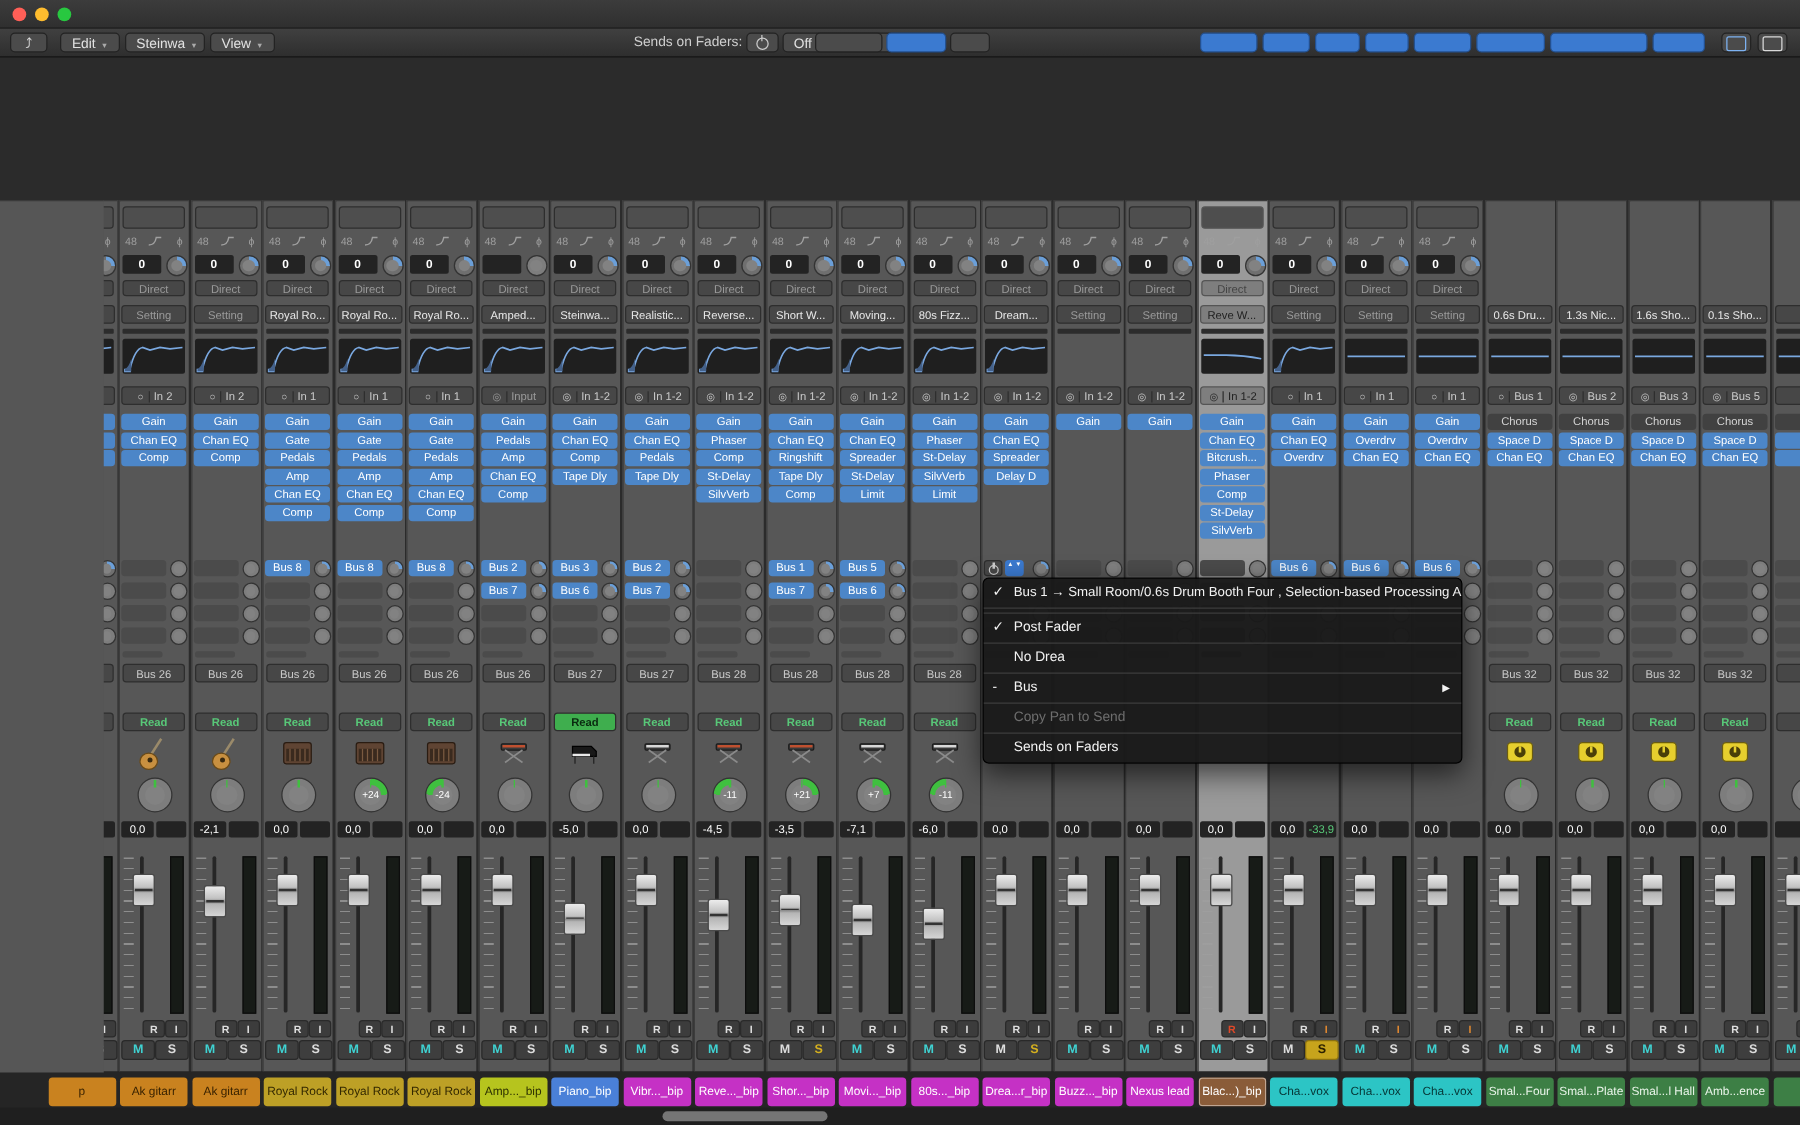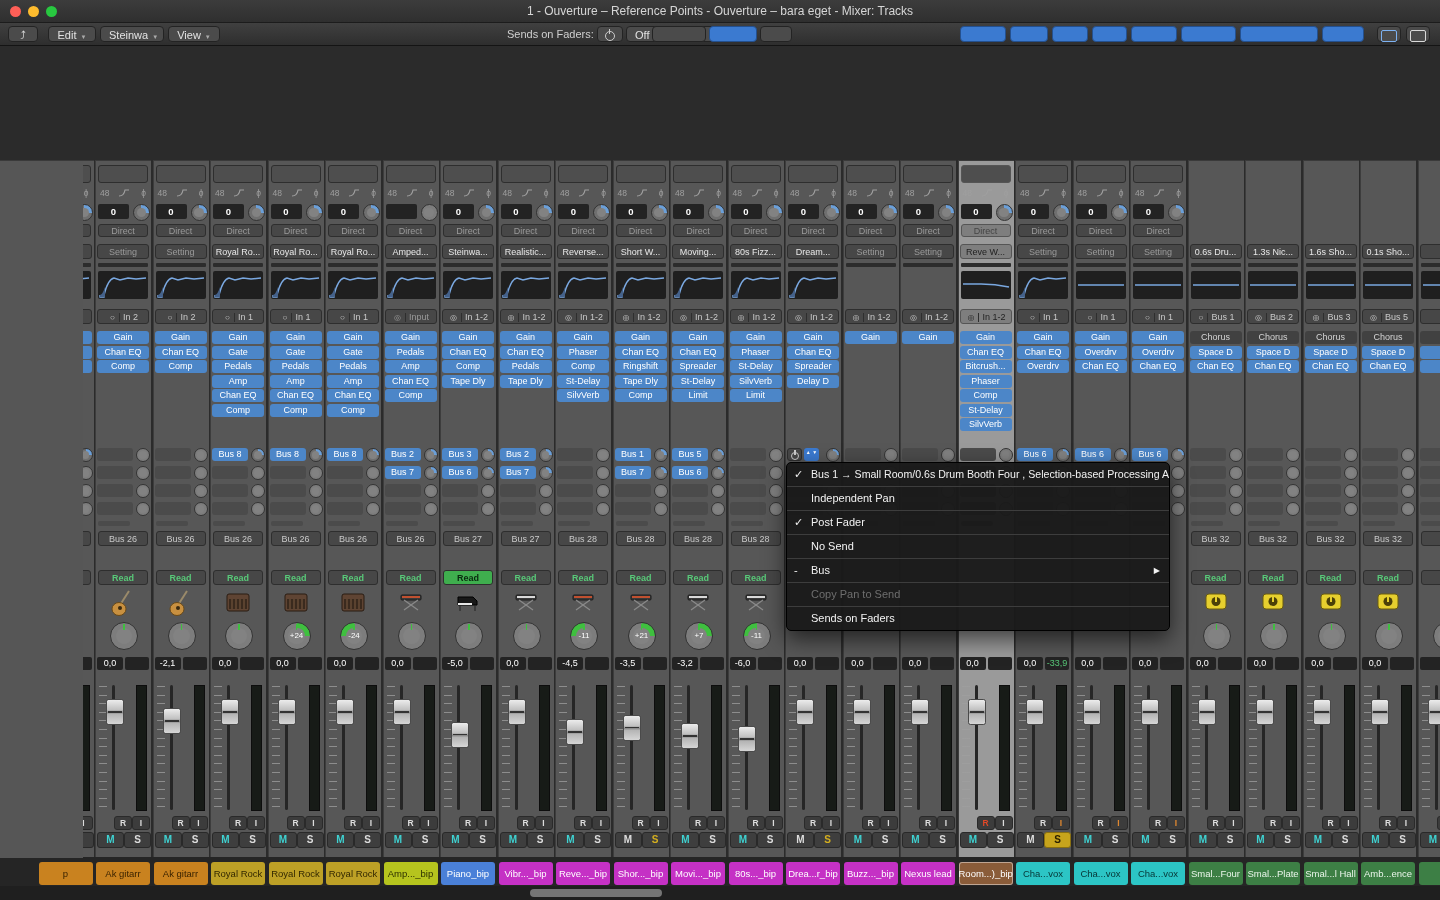--- a/index.html
+++ b/index.html
@@ -76,21 +76,20 @@
   #namesbg{position:absolute;left:0;top:857px;width:1440px;height:29px;background:#252525;}
 </style>
 </head>
 <body>
 
 <div id="stage">
   <div id="titlebar">
     <span class="tl" style="left: 10px; background: rgb(255, 95, 87);"></span>
     <span class="tl" style="left: 28px; background: rgb(254, 188, 46);"></span>
     <span class="tl" style="left: 46px; background: rgb(40, 200, 64);"></span>
-    <div id="title">1 - Ouverture – Reference Points - Ouverture – bara eget - Mixer: Tracks</div>
   </div>
 
   <div id="toolbar">
     <div class="tbtn" style="left:8px;width:30px;padding:0"><span>⤴</span></div>
     <div id="menubtns">
         <div class="tbtn" style="left: 48px; width: 48px; position: absolute;"><span>Edit</span><span class="chev" style="font-size: 6px;">▼</span></div>
         <div class="tbtn" style="left: 100px; width: 64px; position: absolute;"><span>Steinwa</span><span class="chev" style="font-size: 6px;">▼</span></div>
         <div class="tbtn" style="left: 168px; width: 52px; position: absolute;"><span>View</span><span class="chev" style="font-size: 6px;">▼</span></div>
       </div>
     <span id="sof-label">Sends on Faders:</span>
@@ -1126,21 +1125,21 @@
             <rect x="3" y="5" width="20" height="5" rx="1" fill="#3a3a3a" stroke="#1c1c1c"></rect>
             <rect x="4" y="6" width="18" height="2" fill="#d8d8d8"></rect>
             <line x1="6" y1="10" x2="20" y2="20" stroke="#8a8a8a" stroke-width="1.3"></line>
             <line x1="20" y1="10" x2="6" y2="20" stroke="#8a8a8a" stroke-width="1.3"></line>
           </svg></div>
         <div class="knob" style="width: 26px; height: 26px; left: 15px; top: 462px; background: conic-gradient(rgb(63, 192, 63) 0deg, rgb(63, 192, 63) 88deg, rgb(125, 125, 125) 88deg); border: 1px solid rgb(51, 51, 51);">
           <div class="kcore" style="inset: 4.68px;"></div>
           <div class="ktick" style="height: 5.72px; background: rgb(63, 192, 63);"></div>
           <div style="position: absolute; left: 0px; right: 0px; top: 8px; text-align: center; font-size: 8px; color: rgb(255, 255, 255); z-index: 2;">+7</div>
         </div>
-        <div class="r val" style="left: 2px; top: 497px; width: 26px; height: 13px; line-height: 13px; font-size: 9px;">-3,2</div>
+        <div class="r val" style="left: 2px; top: 497px; width: 26px; height: 13px; line-height: 13px; font-size: 9px;">-7,1</div>
         <div class="r val" style="left: 30px; top: 497px; width: 24px; height: 13px; line-height: 13px; font-size: 9px;"></div>
         <div class="r" style="left: 0px; top: 523px; width: 56px; height: 130px;">
           <div style="position: absolute; left: 4px; top: 3px; width: 8px; height: 122px; background: repeating-linear-gradient(rgb(159, 159, 159) 0px, rgb(159, 159, 159) 1px, transparent 1px, transparent 8.6px); opacity: 0.75;"></div>
           <div style="position: absolute; left: 17px; top: 2px; width: 3px; height: 125px; background: rgb(38, 38, 38); border-radius: 2px;"></div>
           <div class="cap" style="left: 10.5px; top: 40.3px;"></div>
           <div class="scl" style="left: 24px; top: 2px;"></div>
           <div class="scl" style="left: 24px; top: 10.55px;"></div>
           <div class="scl" style="left: 24px; top: 19.1px;"></div>
           <div class="scl" style="left: 24px; top: 27.65px;"></div>
           <div class="scl" style="left: 24px; top: 36.2px;"></div>
@@ -1527,21 +1526,21 @@
           <div class="scl" style="left: 24px; top: 96.05px;"></div>
           <div class="scl" style="left: 24px; top: 104.6px;"></div>
           <div class="scl" style="left: 24px; top: 113.15px;"></div>
           <div class="scl" style="left: 24px; top: 121.7px;"></div>
           <div class="meter" style="position: absolute; left: 41px; top: 2px; width: 9px; height: 124px;"></div>
         </div>
         <div class="rib" style="left: 19px; top: 656px; color: rgb(224, 72, 40);">R</div>
         <div class="rib" style="left: 37px; top: 656px;">I</div>
         <div class="msb" style="left: 2px; top: 672px; color: rgb(63, 210, 210);">M</div>
         <div class="msb" style="left: 29px; top: 672px;">S</div>
-        <div class="tab" style="top: 702px; background: rgb(138, 92, 57); color: rgb(255, 255, 255); box-shadow: rgba(255, 255, 255, 0.45) 0px 0px 0px 1px inset;">Room...)_bip</div>
+        <div class="tab" style="top: 702px; background: rgb(138, 92, 57); color: rgb(255, 255, 255); box-shadow: rgba(255, 255, 255, 0.45) 0px 0px 0px 1px inset;">Blac...)_bip</div>
       </div>
       <div class="strip" style="left: 1015px;">
         <div class="sbg"></div>
         <div class="r bx" style="left: 3px; top: 5px; width: 50px; height: 18px; background: rgb(78, 78, 78);"></div>
         <div class="r" style="left: 3px; top: 27px; width: 50px; height: 12px; color: rgb(159, 159, 159); font-size: 8.5px;">
           <div style="position: absolute; left: 2px; top: 1px;">48</div>
           <div style="position: absolute; left: 20px; top: 1px;"><svg width="12" height="9">
               <path d="M1 8 Q6 8 7 2 L11 2" fill="none" stroke="#9f9f9f" stroke-width="1.2"></path>
             </svg></div>
           <div style="position: absolute; right: 2px; top: 1px;">ɸ</div>
@@ -2093,25 +2092,24 @@
       <div class="lab" style="top: 372px;"></div>
       <div class="lab" style="top: 392px;"></div>
       <div class="lab" style="top: 411px;"></div>
       <div class="lab" style="top: 471px;"></div>
       <div class="lab" style="top: 495px;"></div>
     </div>
 
   <div id="menu">
       <div class="mi"><span class="gut">✓</span><span style="font-size: 10.6px;">Bus 1 → Small Room/0.6s Drum Booth Four , Selection-based Processing A</span></div>
       <div class="msep"></div>
-      <div class="mi"><span>Independent Pan</span></div>
       <div class="msep"></div>
       <div class="mi"><span class="gut">✓</span><span>Post Fader</span></div>
       <div class="msep"></div>
-      <div class="mi"><span>No Send</span></div>
+      <div class="mi"><span>No Drea</span></div>
       <div class="msep"></div>
       <div class="mi"><span class="gut">-</span><span>Bus</span><span class="sub">▶</span></div>
       <div class="msep"></div>
       <div class="mi dis"><span>Copy Pan to Send</span></div>
       <div class="msep"></div>
       <div class="mi"><span>Sends on Faders</span></div>
     </div>
 
   <div id="scrollzone">
     <div id="hthumb"></div>

